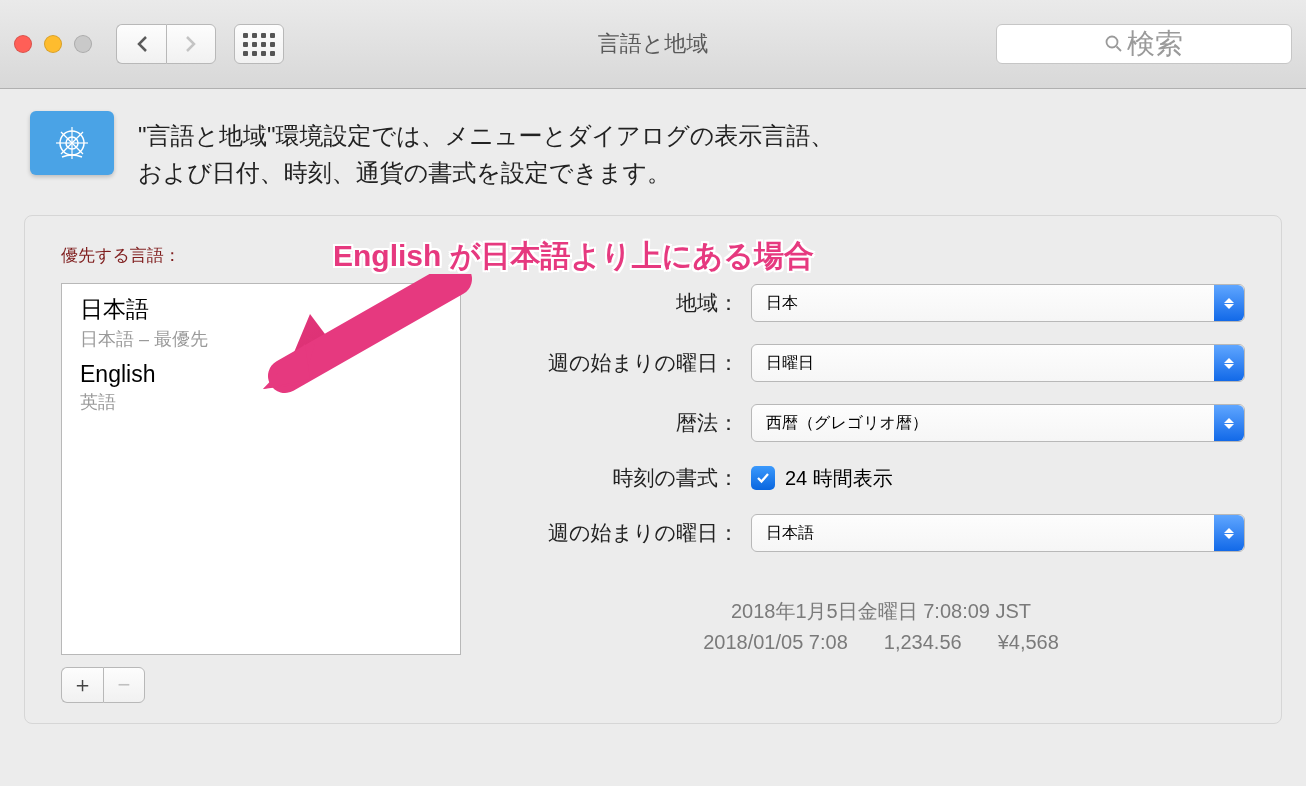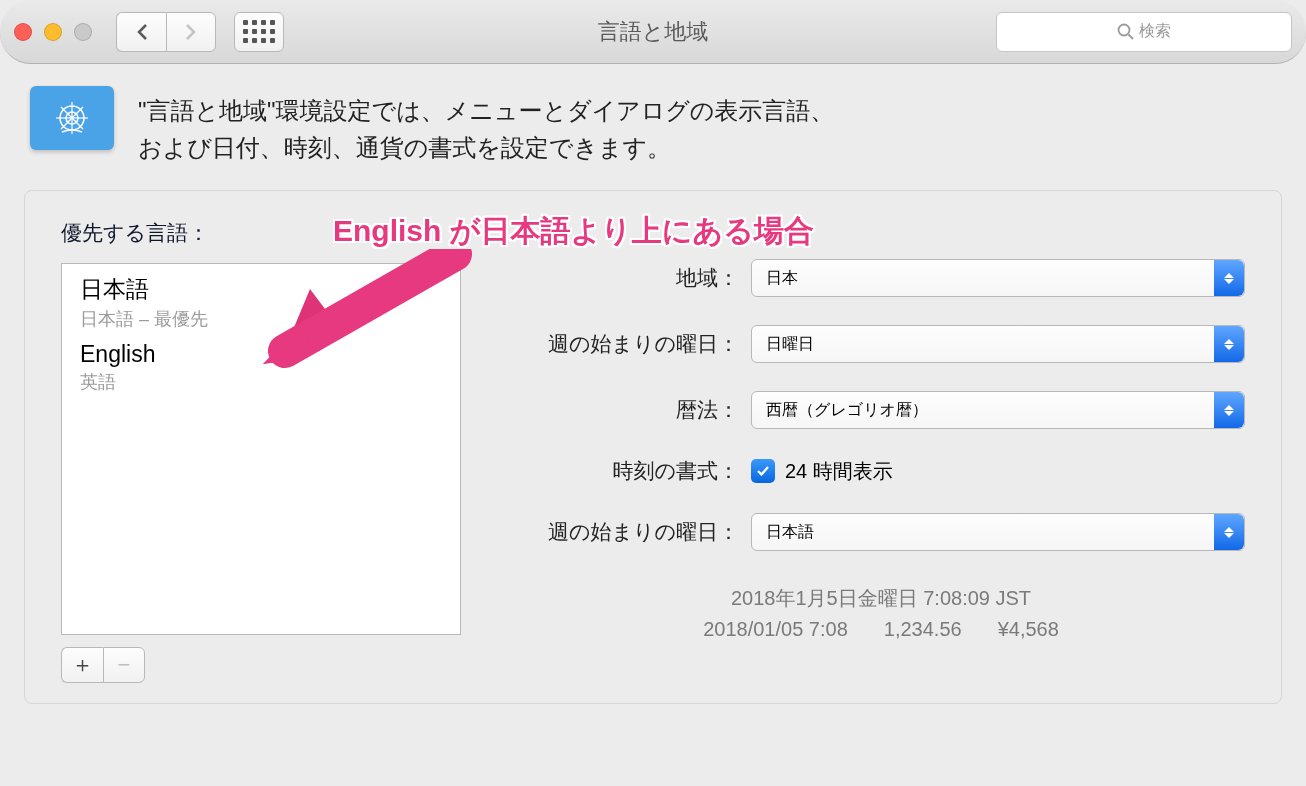--- a/index.html
+++ b/index.html
@@ -4,28 +4,27 @@
 <style>
   * { box-sizing: border-box; margin: 0; padding: 0; }
   body {
     font-family: -apple-system, "Helvetica Neue", Arial, sans-serif;
     background: #ececec;
     width: 1306px;
     height: 786px;
     overflow: hidden;
   }
   .titlebar {
-    height: 64px;
+    height: 89px;
     background: linear-gradient(#eaeaea, #d8d8d8);
     border-bottom: 1px solid #b0b0b0;
     display: flex;
     align-items: center;
     padding: 17px 14px;
     position: relative;
-    border-radius: 31px;
   }
   .traffic-lights { display: flex; gap: 12px; margin-right: 24px; }
   .tl { width: 18px; height: 18px; border-radius: 50%; border: 1px solid rgba(0,0,0,.15); }
   .tl.red { background: #ff5f57; }
   .tl.yellow { background: #febc2e; }
   .tl.green { background: #c9c9c9; }
   .nav-group { display: flex; }
   .nav-btn, .grid-btn {
     width: 50px; height: 40px;
     background: linear-gradient(#fdfdfd,#f1f1f1);
@@ -40,21 +39,21 @@
   .title {
     position: absolute; left: 50%; transform: translateX(-50%);
     font-size: 22px; color: #5a5a5a; font-weight: 500;
   }
   .search-wrap { margin-left: auto; }
   .search {
     width: 296px; height: 40px;
     border-radius: 6px; border: 1px solid #c6c6c6;
     background: #fff;
     display: flex; align-items: center; justify-content: center;
-    gap: 4px; color: #9a9a9a; font-size: 16px;
+    gap: 4px; color: #9a9a9a; font-size: 28px;
   }
   .content { padding: 22px 24px; }
   .header-row { display: flex; align-items: flex-start; gap: 24px; margin-bottom: 24px; padding: 0 6px; }
   .flag-icon {
     width: 84px; height: 64px;
     background: #4aa3e6;
     border-radius: 6px;
     display: flex; align-items: center; justify-content: center;
     color: #fff; font-size: 34px;
     box-shadow: 0 2px 4px rgba(0,0,0,.2);
@@ -65,41 +64,41 @@
     background: #ececec;
     border: 1px solid #d6d6d6;
     border-radius: 8px;
     padding: 28px 36px 20px;
     display: flex;
     gap: 56px;
     position: relative;
   }
   .left-col { width: 400px; flex-shrink: 0; }
   .right-col { flex: 1; padding-top: 40px; }
-  .section-label { font-size: 21px; color: #0f172a; margin-bottom: 16px; }
+  .section-label { font-size: 17px; color: #7f1d1d; margin-bottom: 16px; }
   .lang-list {
     background: #fff;
     border: 1px solid #b8b8b8;
     height: 372px;
     padding: 6px 0;
   }
   .lang-item { padding: 4px 18px 6px; }
   .lang-primary { font-size: 23px; color: #000; }
   .lang-sub { font-size: 18px; color: #9a9a9a; margin-top: 2px; }
   .list-controls { display: flex; margin-top: 12px; }
   .ctrl-btn {
     width: 42px; height: 36px;
     background: linear-gradient(#fdfdfd,#f1f1f1);
     border: 1px solid #b8b8b8;
     display: flex; align-items: center; justify-content: center;
     font-size: 22px; color: #444;
   }
   .ctrl-btn:first-child { border-radius: 6px 0 0 6px; border-right: none; }
   .ctrl-btn:last-child { border-radius: 0 6px 6px 0; color: #c0c0c0; }
-  .form-row { display: flex; align-items: center; margin-bottom: 28px; }
+  .form-row { display: flex; align-items: center; margin-bottom: 22px; }
   .form-label { width: 234px; text-align: right; font-size: 21px; color: #222; padding-right: 12px; }
   .form-value { flex: 1; }
   .select {
     height: 38px;
     background: linear-gradient(#fdfdfd,#f6f6f6);
     border: 1px solid #b8b8b8;
     border-radius: 6px;
     display: flex; align-items: center;
     padding: 0 40px 0 14px;
     font-size: 16px; color: #000;
@@ -118,21 +117,21 @@
   .arr-up { border-bottom: 5px solid #fff; }
   .arr-down { border-top: 5px solid #fff; }
   .checkbox-row { display: flex; align-items: center; gap: 10px; font-size: 20px; color: #000; }
   .checkbox {
     width: 24px; height: 24px;
     background: linear-gradient(#3b99fc,#0966df);
     border-radius: 5px;
     display: flex; align-items: center; justify-content: center;
     color: #fff; font-size: 16px;
   }
-  .example-block { text-align: center; font-size: 20px; color: #7a7a7a; margin-top: 32px; line-height: 1.55; }
+  .example-block { text-align: center; font-size: 20px; color: #7a7a7a; margin-top: 44px; line-height: 1.55; }
   .example-row2 { display: flex; justify-content: center; gap: 36px; text-align: right; }
   .annotation {
     position: absolute;
     top: 20px; left: 308px;
     font-size: 30px; font-weight: 700;
     color: #e6397f;
     text-shadow: -2px 0 #fff, 2px 0 #fff, 0 -2px #fff, 0 2px #fff, -2px -2px #fff, 2px 2px #fff, -2px 2px #fff, 2px -2px #fff;
     white-space: nowrap;
   }
   .arrow-svg { position: absolute; top: 58px; left: 230px; pointer-events: none; }

